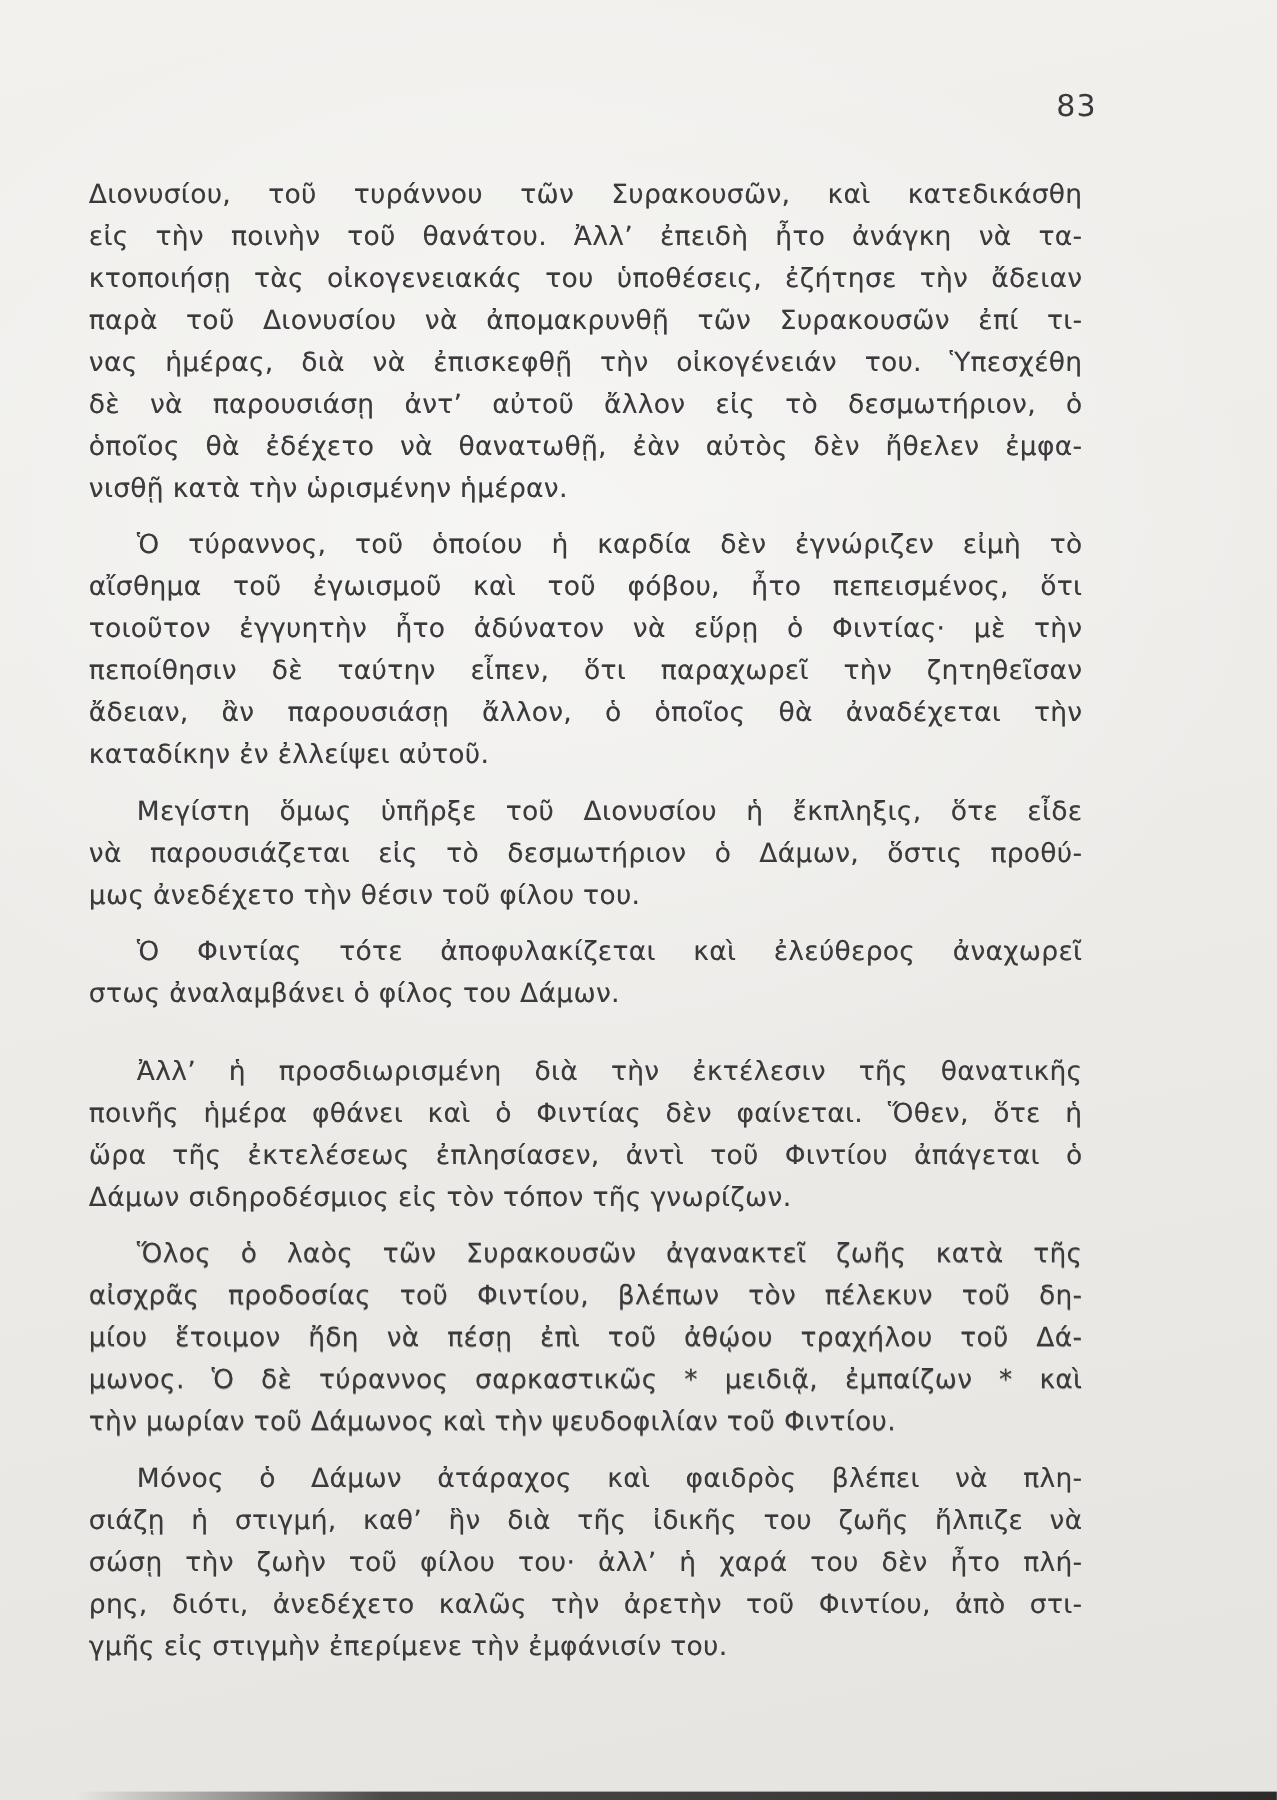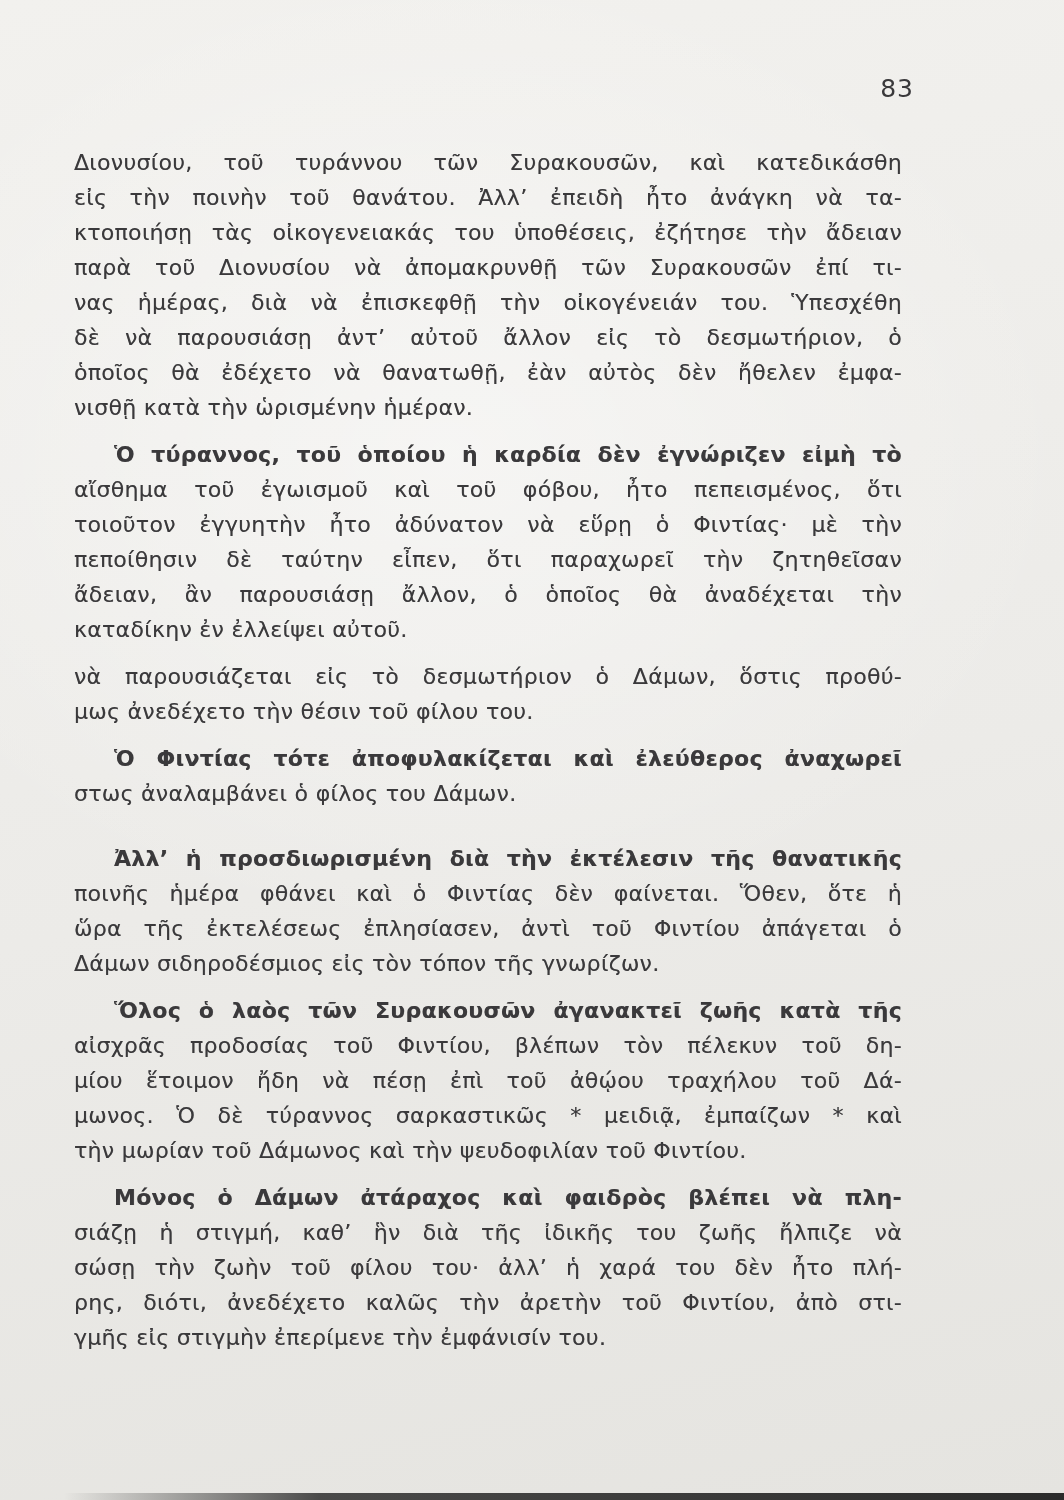--- a/index.html
+++ b/index.html
@@ -23,21 +23,21 @@
   .text-block{
     position:absolute;top:133px;left:62px;width:852px;
     font-size:22px;line-height:35px;color:var(--ink,#3a393b);
     letter-spacing:0.3px;
     text-shadow:0.2px 0.2px 0.4px rgba(58,57,59,0.45);
   }
   .para{margin:12px;padding:0;}
   .para.gap-before{margin-top:30px;}
   .line{display:block;height:35px;overflow:hidden;text-align:justify;text-align-last:justify;}
   .line.last{text-align-last:left;}
-  .line.indent{text-indent:40px;font-weight:bold;}
+  .line.indent{text-indent:40px;}
   .scan-bottom-edge{
     position:absolute;bottom:0;left:0;width:100%;height:7px;
     background:linear-gradient(to right,rgba(25,25,25,0) 6%,rgba(25,25,25,0.25) 14%,rgba(22,22,22,0.75) 30%,rgba(18,18,18,0.88) 100%);
   }
 </style>
 </head>
 <body>
 
 <div class="scan-page">
   <div class="page-number">83</div>
@@ -54,20 +54,21 @@
       </p>
       <p class="para">
         <span class="line indent">Ὁ τύραννος, τοῦ ὁποίου ἡ καρδία δὲν ἐγνώριζεν εἰμὴ τὸ</span>
         <span class="line">αἴσθημα τοῦ ἐγωισμοῦ καὶ τοῦ φόβου, ἦτο πεπεισμένος, ὅτι</span>
         <span class="line">τοιοῦτον ἐγγυητὴν ἦτο ἀδύνατον νὰ εὕρῃ ὁ Φιντίας· μὲ τὴν</span>
         <span class="line">πεποίθησιν δὲ ταύτην εἶπεν, ὅτι παραχωρεῖ τὴν ζητηθεῖσαν</span>
         <span class="line">ἄδειαν, ἂν παρουσιάσῃ ἄλλον, ὁ ὁποῖος θὰ ἀναδέχεται τὴν</span>
         <span class="line last">καταδίκην ἐν ἐλλείψει αὐτοῦ.</span>
       </p>
       <p class="para">
+        <span class="line indent">Μεγίστη ὅμως ὑπῆρξε τοῦ Διονυσίου ἡ ἔκπληξις, ὅτε εἶδε</span>
         <span class="line">νὰ παρουσιάζεται εἰς τὸ δεσμωτήριον ὁ Δάμων, ὅστις προθύ-</span>
         <span class="line last">μως ἀνεδέχετο τὴν θέσιν τοῦ φίλου του.</span>
       </p>
       <p class="para">
         <span class="line indent">Ὁ Φιντίας τότε ἀποφυλακίζεται καὶ ἐλεύθερος ἀναχωρεῖ</span>
         <span class="line last">στως ἀναλαμβάνει ὁ φίλος του Δάμων.</span>
       </p>
       <p class="para gap-before">
         <span class="line indent">Ἀλλ’ ἡ προσδιωρισμένη διὰ τὴν ἐκτέλεσιν τῆς θανατικῆς</span>
         <span class="line">ποινῆς ἡμέρα φθάνει καὶ ὁ Φιντίας δὲν φαίνεται. Ὅθεν, ὅτε ἡ</span>

